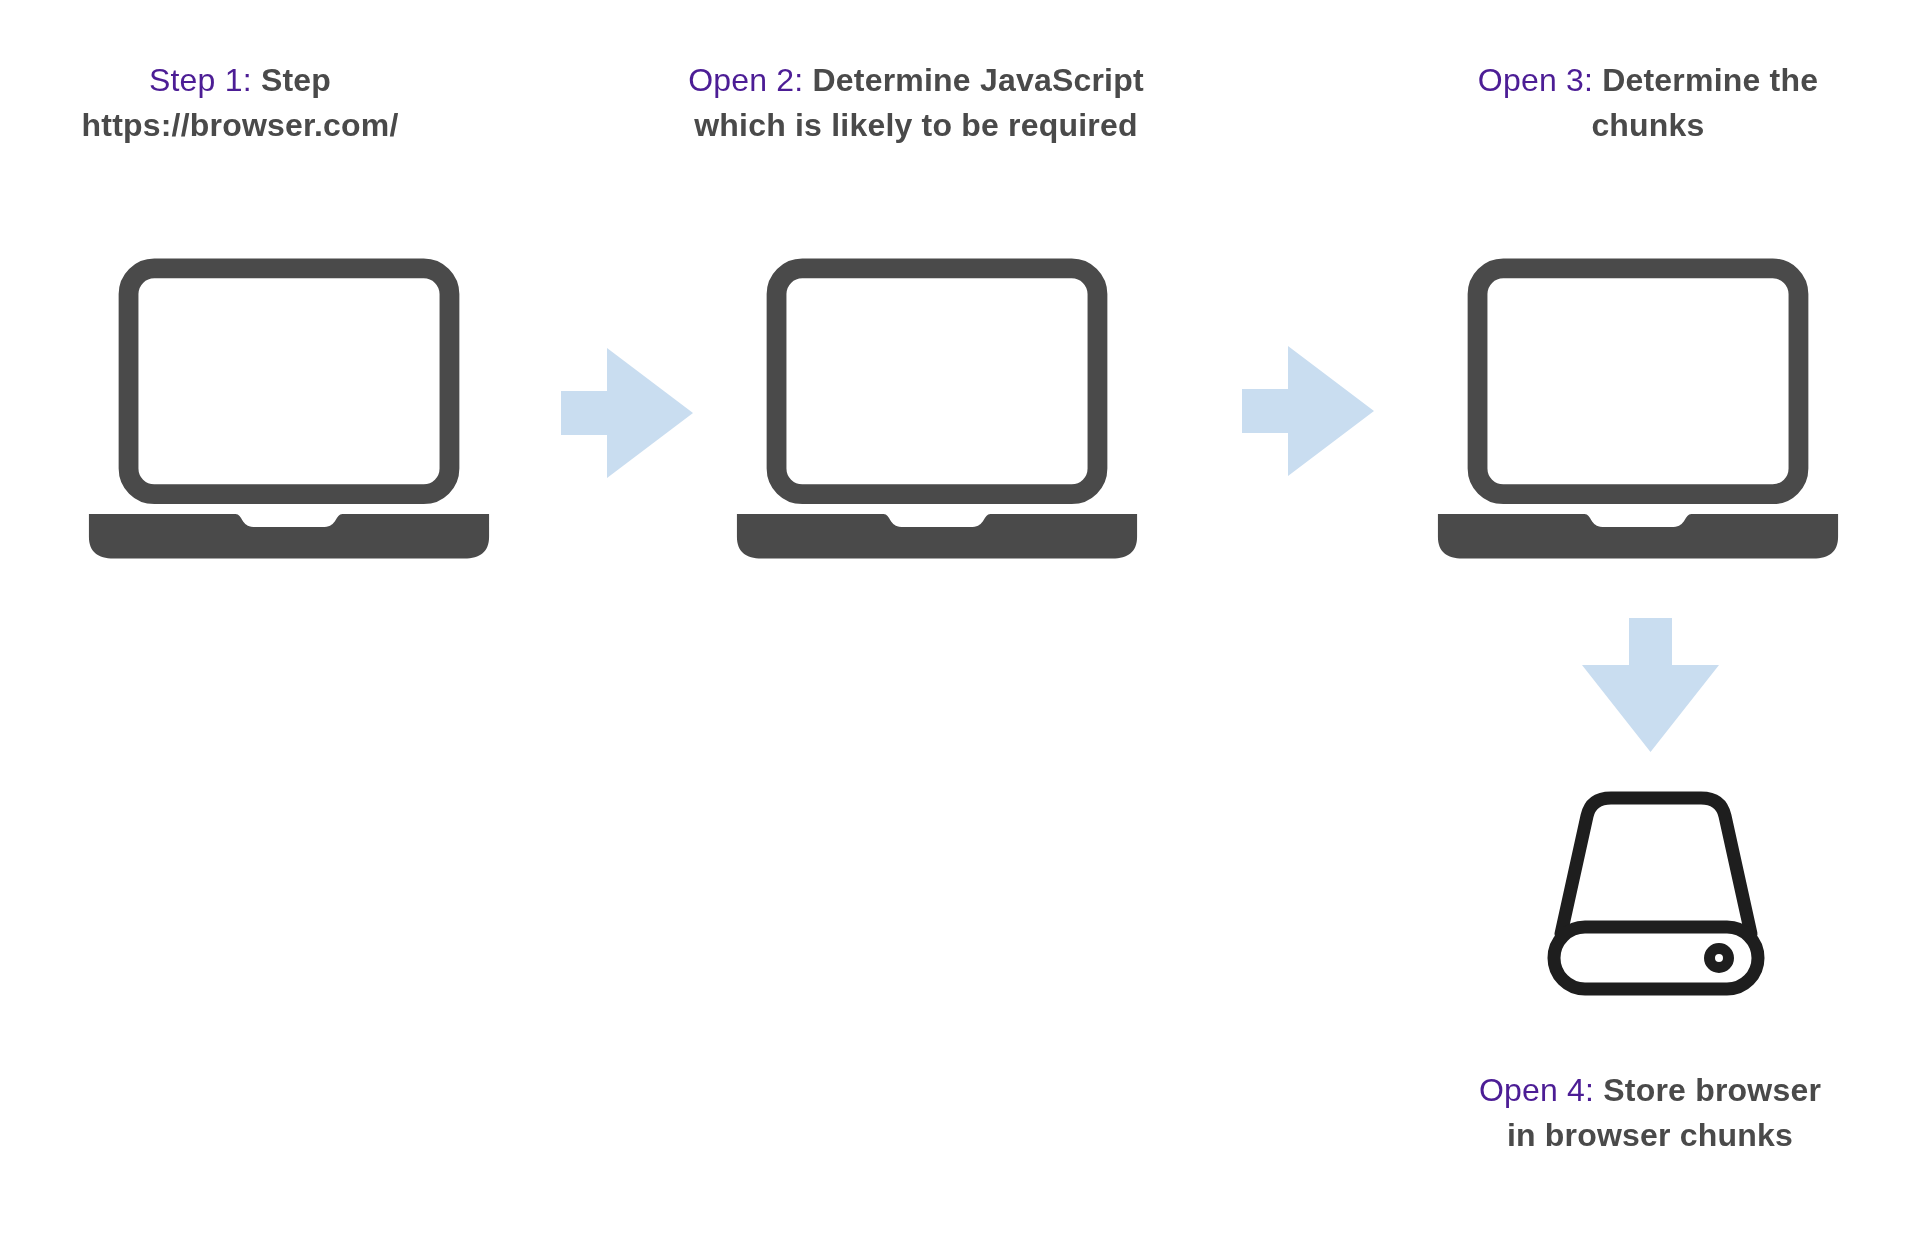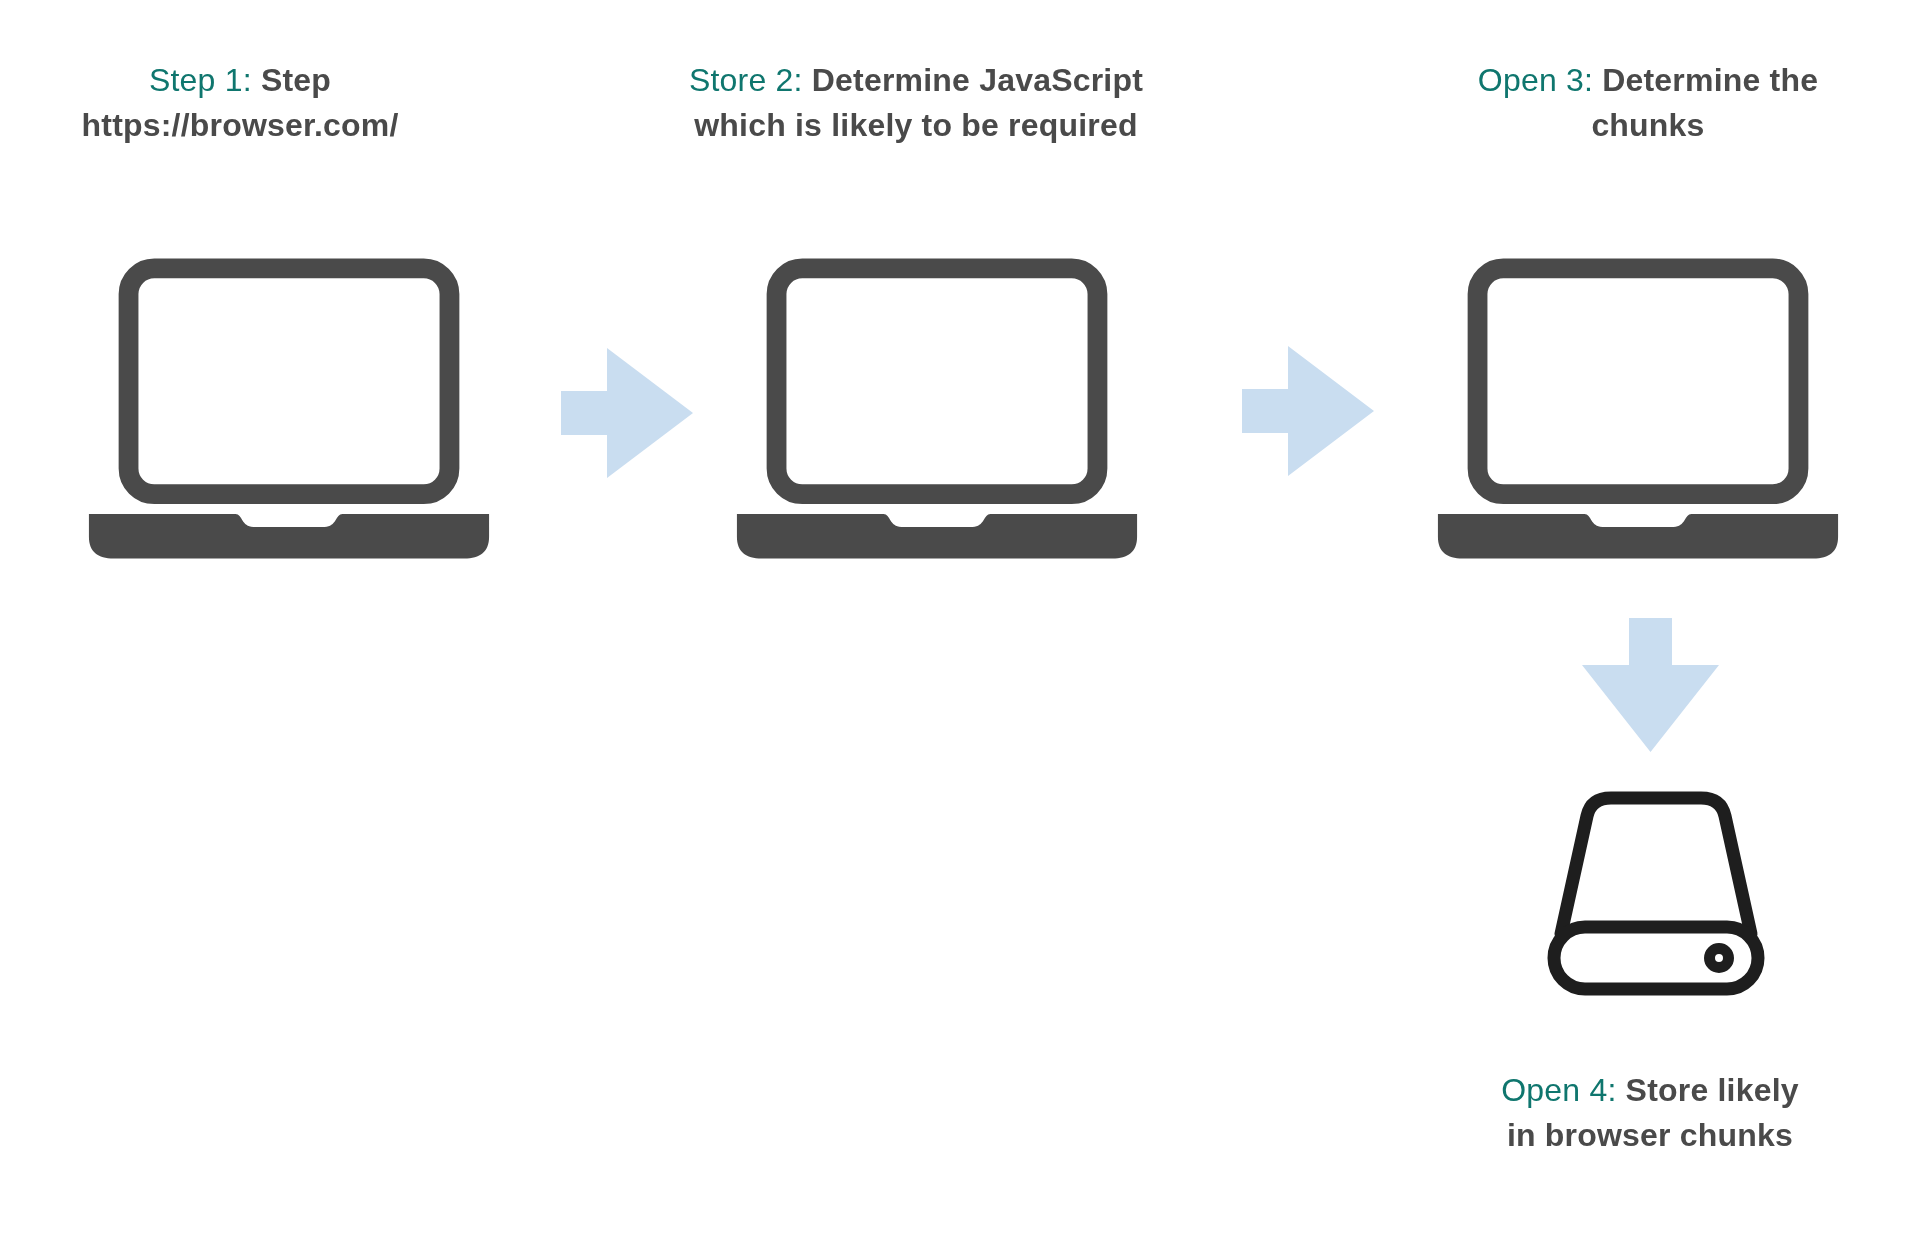--- a/index.html
+++ b/index.html
@@ -14,21 +14,21 @@
     position:absolute;
     text-align:center;
     font-size:32px;
     line-height:45px;
     font-weight:bold;
     color:#4a4a4a;
     letter-spacing:0.2px;
   }
   .caption .prefix{
     font-weight:normal;
-    color:#0f766e;
+    color:#4c1d95;
   }
   .icon-wrap{position:absolute;}
   .icon-wrap svg{display:block;width:100%;height:100%;}
 
   
   .cap-1{left:20px;top:58px;width:440px;}
   .cap-2{left:666px;top:58px;width:500px;}
   .cap-3{left:1398px;top:58px;width:500px;}
   .cap-4{left:1400px;top:1068px;width:500px;}
 
@@ -50,21 +50,21 @@
 
 <div class="canvas">
 
   <div class="caption cap-1">
     <span class="prefix">Step 1: </span>
     <span>Step</span><br>
     <span>https://browser.com/</span>
   </div>
 
   <div class="caption cap-2">
-    <span class="prefix">Store 2: </span>
+    <span class="prefix">Open 2: </span>
     <span>Determine JavaScript</span><br>
     <span>which is likely to be required</span>
   </div>
 
   <div class="caption cap-3">
     <span class="prefix">Open 3: </span>
     <span>Determine the</span><br>
     <span>chunks</span>
   </div>
 
@@ -110,17 +110,17 @@
   <div class="icon-wrap drive">
     <svg viewBox="0 0 218 210" xmlns="http://www.w3.org/2000/svg">
       <path d="M14,146 L40,28 Q44,10 64,10 H154 Q174,10 178,28 L204,146 Z" fill="#ffffff" stroke="#1e1e1e" stroke-width="13" stroke-linejoin="round"></path>
       <rect x="7" y="139" width="204" height="62" rx="31" fill="#ffffff" stroke="#1e1e1e" stroke-width="13"></rect>
       <circle cx="172" cy="170" r="9.5" fill="#ffffff" stroke="#1e1e1e" stroke-width="11"></circle>
     </svg>
   </div>
 
   <div class="caption cap-4">
     <span class="prefix">Open 4: </span>
-    <span>Store likely</span><br>
+    <span>Store browser</span><br>
     <span>in browser chunks</span>
   </div>
 
 </div>
 
 </body></html>

